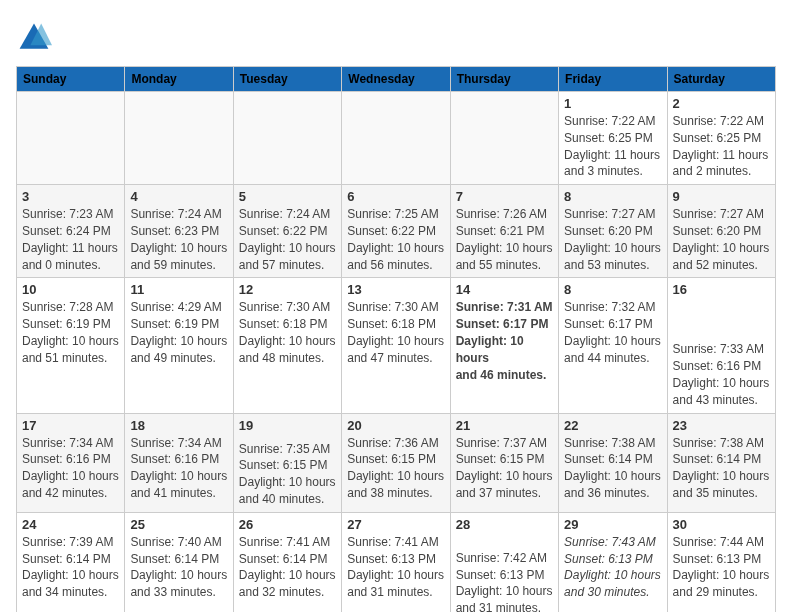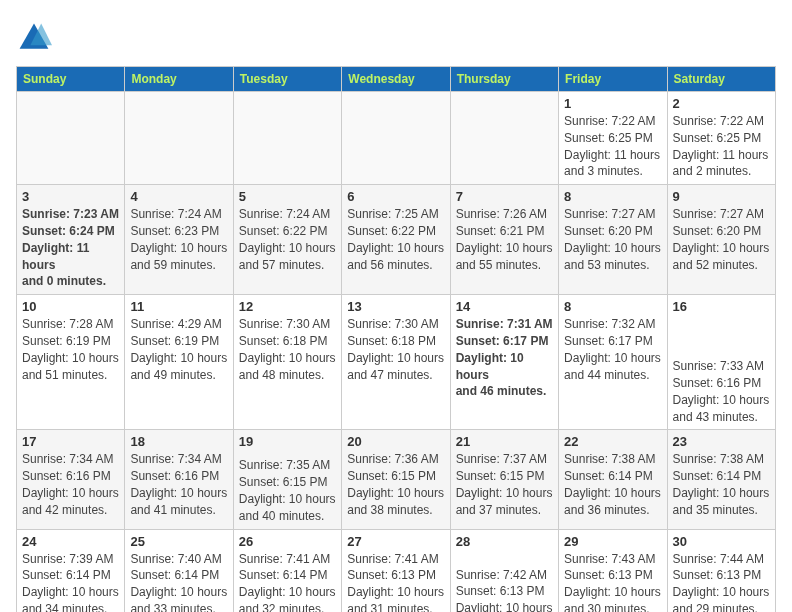--- a/index.html
+++ b/index.html
@@ -53,21 +53,21 @@
       font-size: 16px;
       color: #555;
     }
     .calendar {
       width: 100%;
       border-collapse: collapse;
       font-size: 11px;
     }
     .calendar th {
       background-color: #1a6bb5;
-      color: #bef264;
+      color: #000000;
       text-align: left;
       padding: 5px 6px;
       font-size: 12px;
       font-weight: bold;
       border: 1px solid #ccc;
     }
     .calendar td {
       vertical-align: top;
       padding: 4px 5px;
       border: 1px solid #ccc;
@@ -147,21 +147,21 @@
           <span class="day-number">2</span>
           <div class="day-info" style="white-space: pre-line;">Sunrise: 7:22 AM
 Sunset: 6:25 PM
 Daylight: 11 hours
 and 2 minutes.</div>
         </td>
       </tr>
       <tr class="row-bg-2">
         <td>
           <span class="day-number">3</span>
-          <div class="day-info" style="white-space: pre-line; font-weight: bold;">Sunrise: 7:23 AM
+          <div class="day-info" style="white-space: pre-line;">Sunrise: 7:23 AM
 Sunset: 6:24 PM
 Daylight: 11 hours
 and 0 minutes.</div>
         </td>
         <td>
           <span class="day-number">4</span>
           <div class="day-info" style="white-space: pre-line;">Sunrise: 7:24 AM
 Sunset: 6:23 PM
 Daylight: 10 hours
 and 59 minutes.</div>
@@ -335,21 +335,21 @@
         </td>
         <td>
           <span class="day-number">28</span>
           <div class="day-info" style="white-space: pre-line; margin-top: 18px;">Sunrise: 7:42 AM
 Sunset: 6:13 PM
 Daylight: 10 hours
 and 31 minutes.</div>
         </td>
         <td>
           <span class="day-number">29</span>
-          <div class="day-info" style="white-space: pre-line;">Sunrise: 7:43 AM
+          <div class="day-info" style="white-space: pre-line; font-style: italic;">Sunrise: 7:43 AM
 Sunset: 6:13 PM
 Daylight: 10 hours
 and 30 minutes.</div>
         </td>
         <td>
           <span class="day-number">30</span>
           <div class="day-info" style="white-space: pre-line;">Sunrise: 7:44 AM
 Sunset: 6:13 PM
 Daylight: 10 hours
 and 29 minutes.</div>

